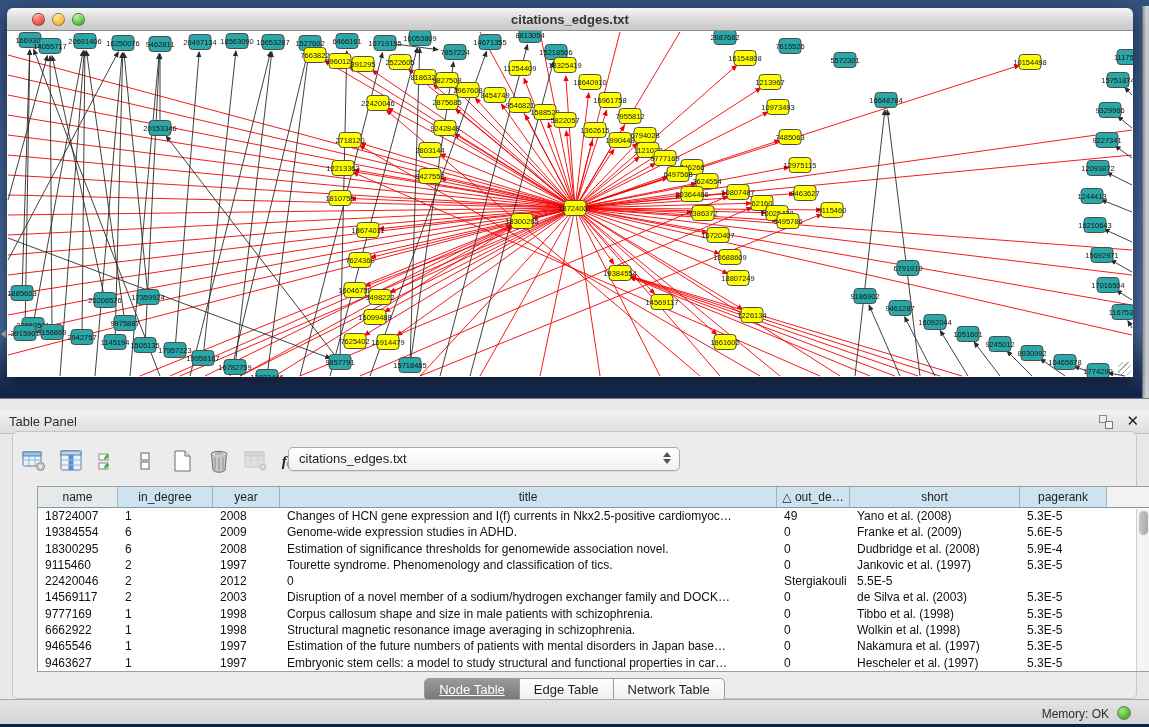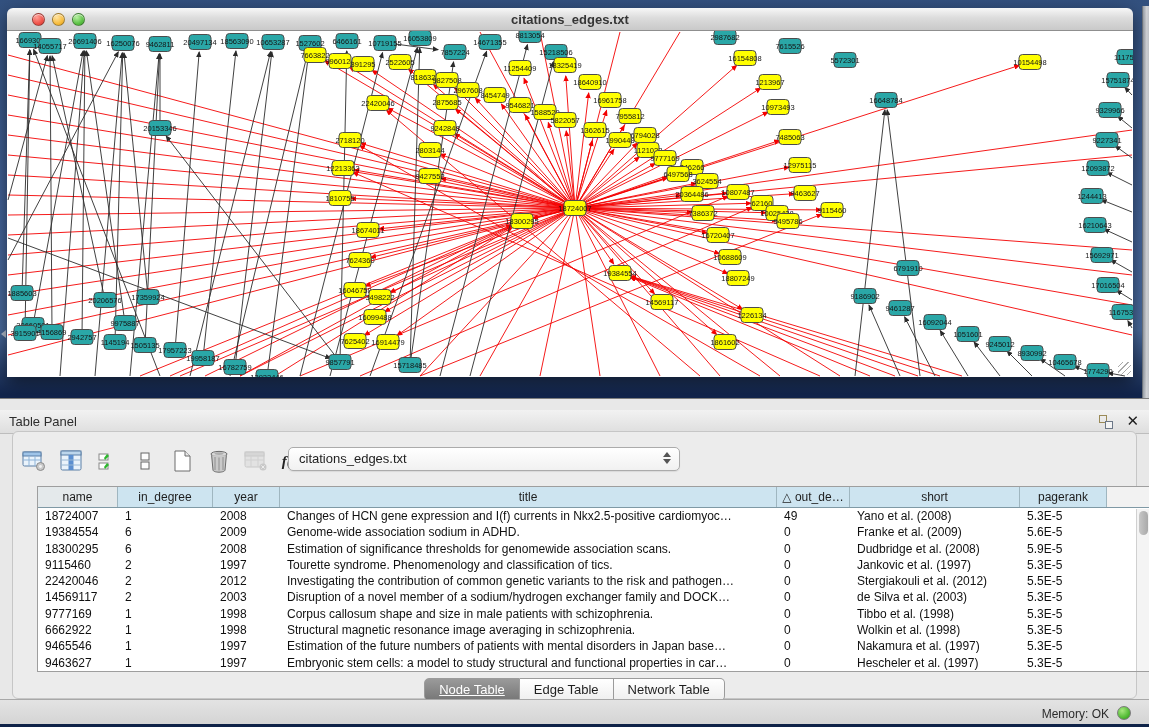--- a/index.html
+++ b/index.html
@@ -605,51 +605,50 @@
               <div>Changes of HCN gene expression and I(f) currents in Nkx2.5-positive cardiomyoc…</div>
               <div>49</div>
               <div>Yano et al. (2008)</div>
               <div>5.3E-5</div>
               <div></div>
             </div>
             <div class="grow" style="grid-template-columns: 80px 95px 67px 497px 73px 170px 87px 1fr;">
               <div>19384554</div>
               <div>6</div>
               <div>2009</div>
-              <div>Genome-wide association sodium in ADHD.</div>
+              <div>Genome-wide expression studies in ADHD.</div>
               <div>0</div>
               <div>Franke et al. (2009)</div>
               <div>5.6E-5</div>
               <div></div>
             </div>
             <div class="grow" style="grid-template-columns: 80px 95px 67px 497px 73px 170px 87px 1fr;">
               <div>18300295</div>
               <div>6</div>
               <div>2008</div>
-              <div>Estimation of significance thresholds for genomewide association scans.</div>
+              <div>Estimation of significance thresholds for genomewide association novel.</div>
               <div>0</div>
               <div>Dudbridge et al. (2008)</div>
-              <div>5.9E-5</div>
+              <div>5.9E-4</div>
               <div></div>
             </div>
             <div class="grow" style="grid-template-columns: 80px 95px 67px 497px 73px 170px 87px 1fr;">
               <div>9115460</div>
               <div>2</div>
               <div>1997</div>
               <div>Tourette syndrome. Phenomenology and classification of tics.</div>
               <div>0</div>
               <div>Jankovic et al. (1997)</div>
               <div>5.3E-5</div>
               <div></div>
             </div>
             <div class="grow" style="grid-template-columns: 80px 95px 67px 497px 73px 170px 87px 1fr;">
               <div>22420046</div>
               <div>2</div>
               <div>2012</div>
-              <div>Investigating the contribution of common genetic variants to the risk and pathogen…</div>
               <div>0</div>
               <div>Stergiakouli et al. (2012)</div>
               <div>5.5E-5</div>
               <div></div>
             </div>
             <div class="grow" style="grid-template-columns: 80px 95px 67px 497px 73px 170px 87px 1fr;">
               <div>14569117</div>
               <div>2</div>
               <div>2003</div>
               <div>Disruption of a novel member of a sodium/hydrogen exchanger family and DOCK…</div>

